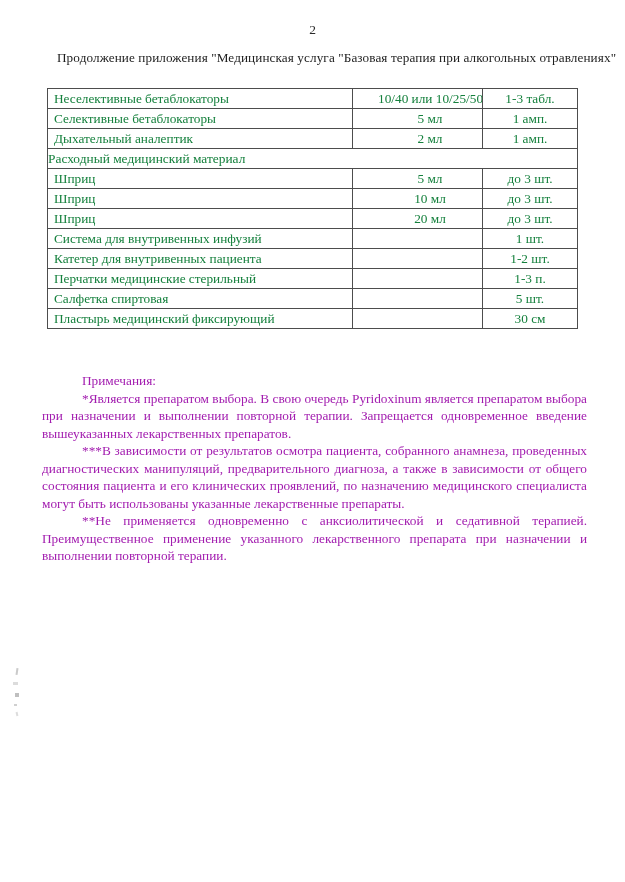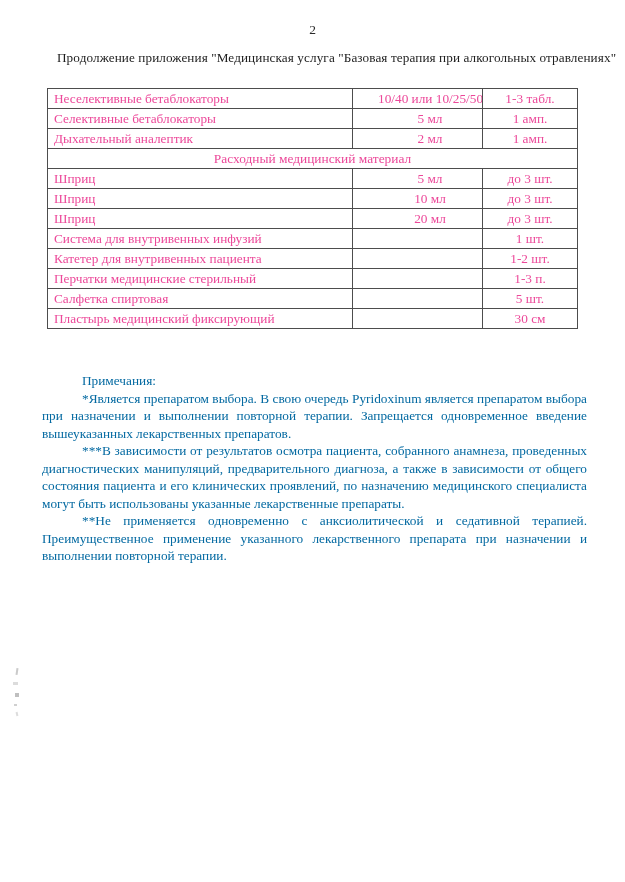--- a/index.html
+++ b/index.html
@@ -35,45 +35,44 @@
     letter-spacing: 0.1px;
   }
   table.med-table {
     position: absolute;
     top: 88px;
     left: 47px;
     width: 530px;
     border-collapse: collapse;
     table-layout: fixed;
     font-size: 13.3px;
-    color: #ec4899;
+    color: #15803d;
   }
   table.med-table td {
     border: 1px solid #4d4d4d;
     height: 20px;
     vertical-align: middle;
     overflow: hidden;
     white-space: nowrap;
   }
   td.c1 { text-align: left; padding-left: 6px; }
   td.c2 { text-align: center; padding-left: 25px; }
   td.c3 { text-align: center; }
   td.section-cell {
-    text-align: center;
     height: 18px;
     font-size: 13.4px;
   }
   .notes {
     position: absolute;
     top: 372px;
     left: 42px;
     width: 545px;
     font-size: 13.3px;
     line-height: 17.5px;
-    color: #0369a1;
+    color: #a21caf;
   }
   .notes .notes-title {
     text-indent: 40px;
   }
   .notes p {
     text-align: justify;
     text-indent: 40px;
   }
   
   .scan-artifact { position: absolute; left: 8px; top: 660px; width: 20px; height: 60px; }

